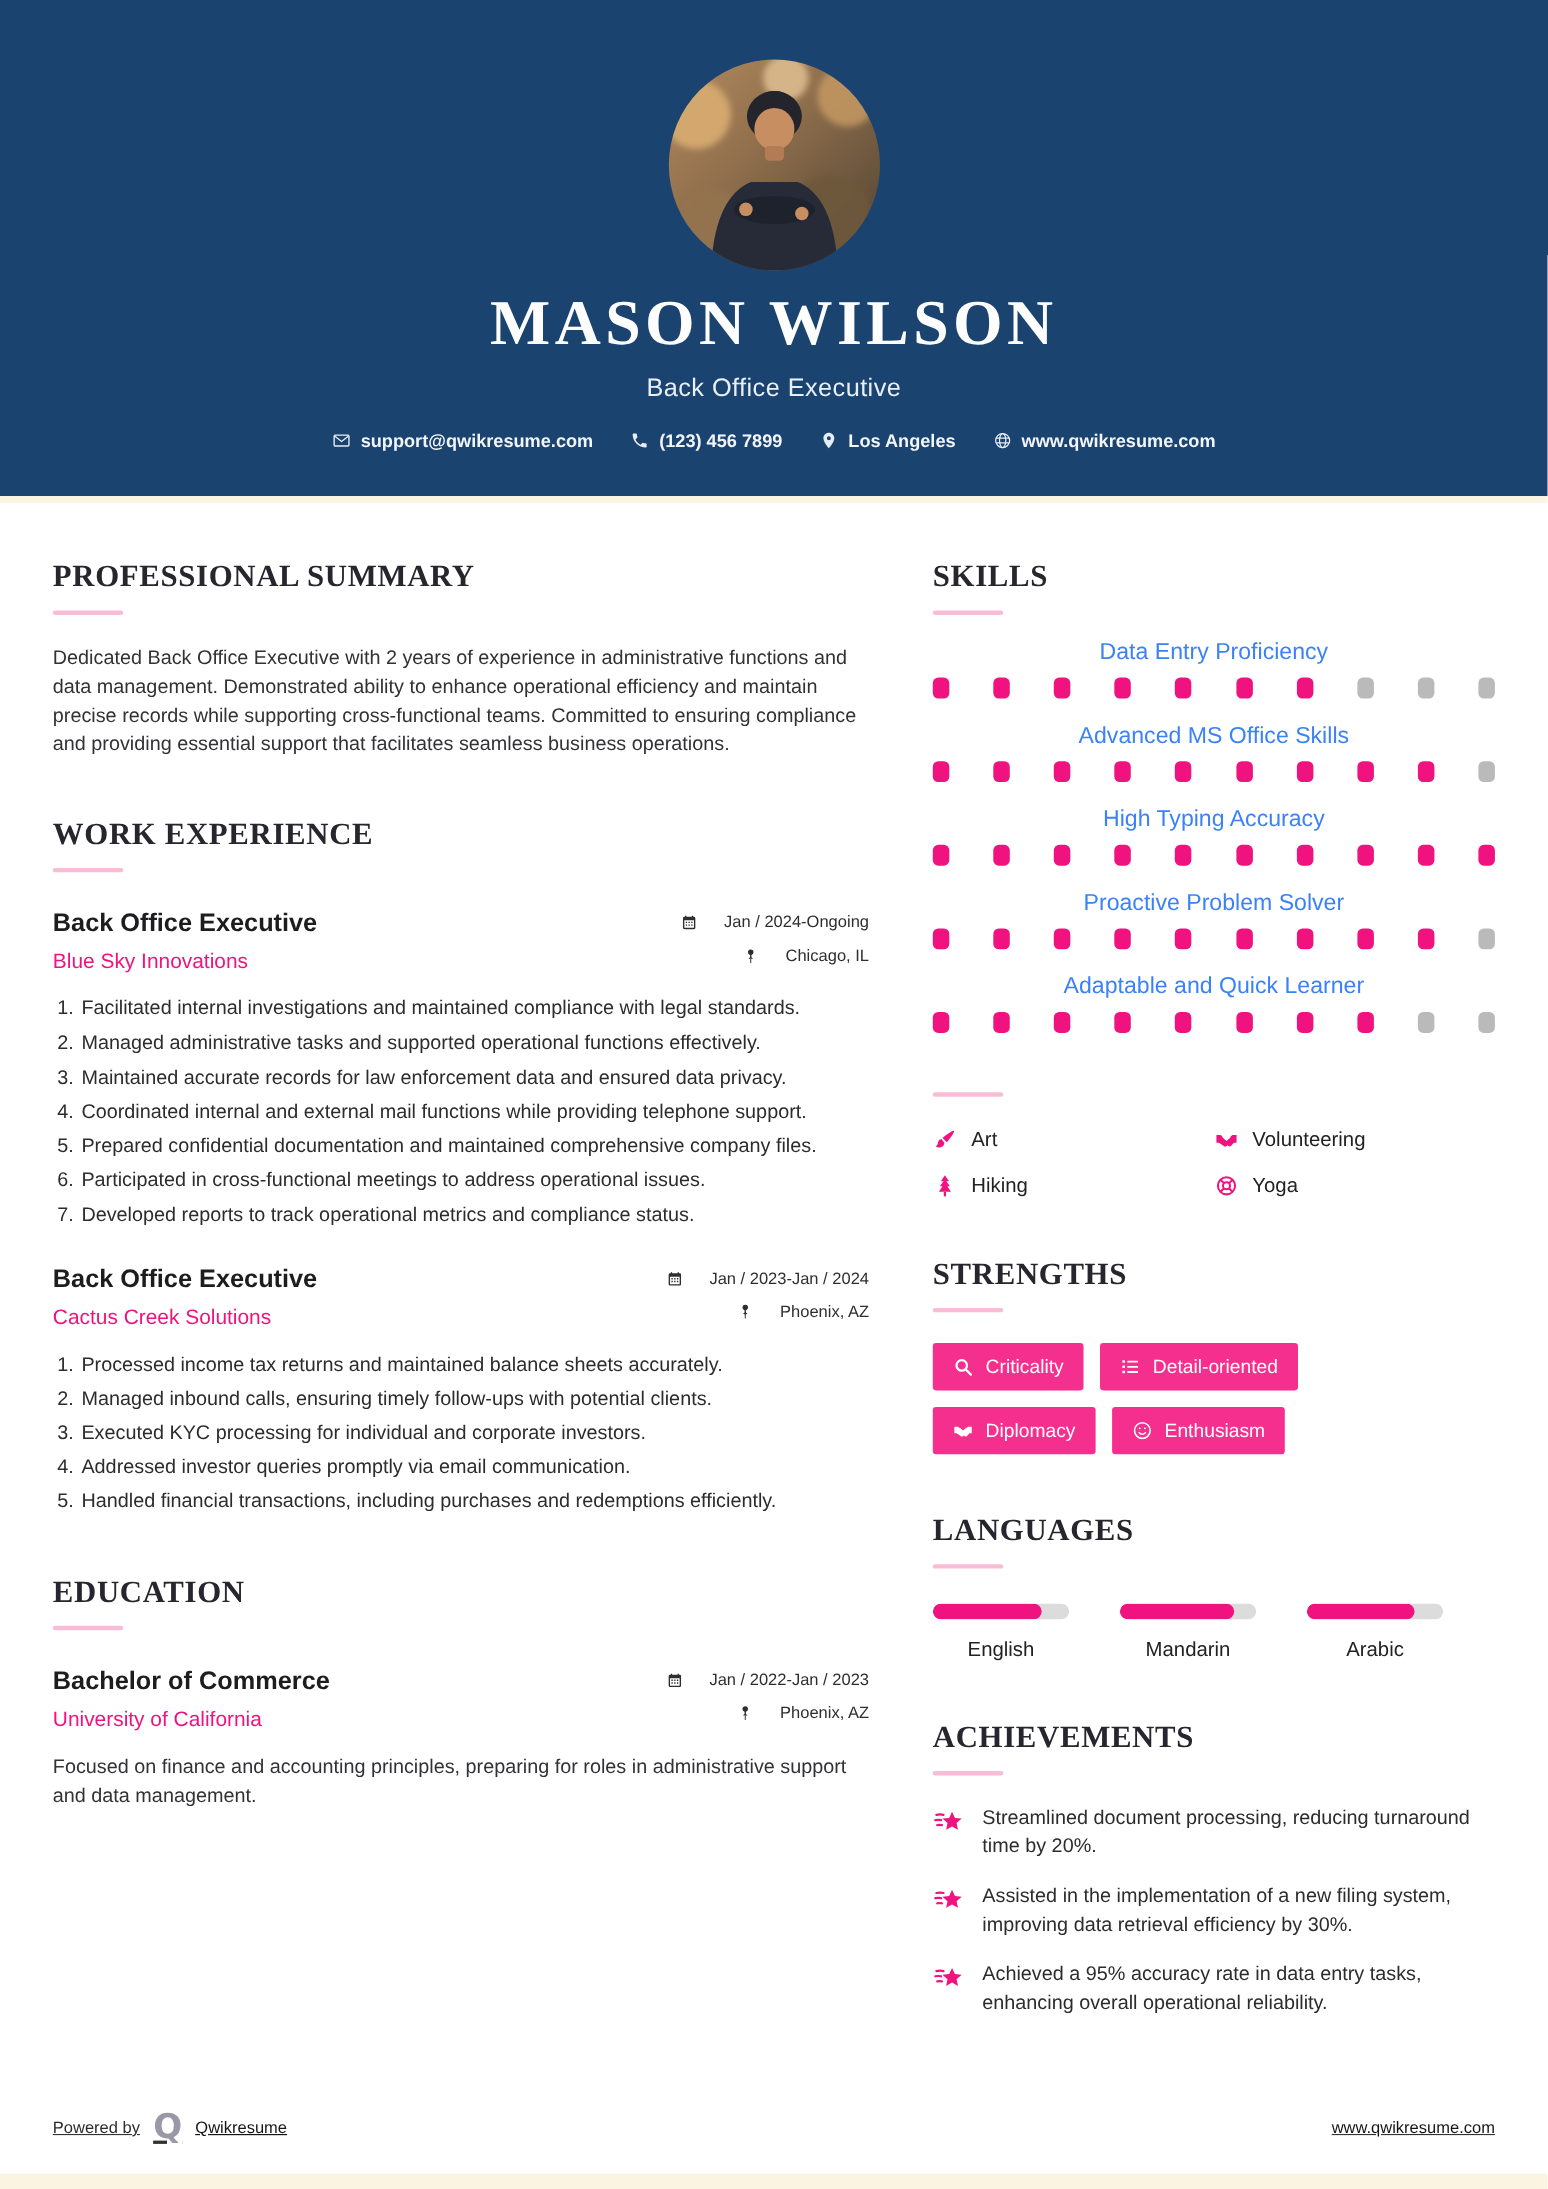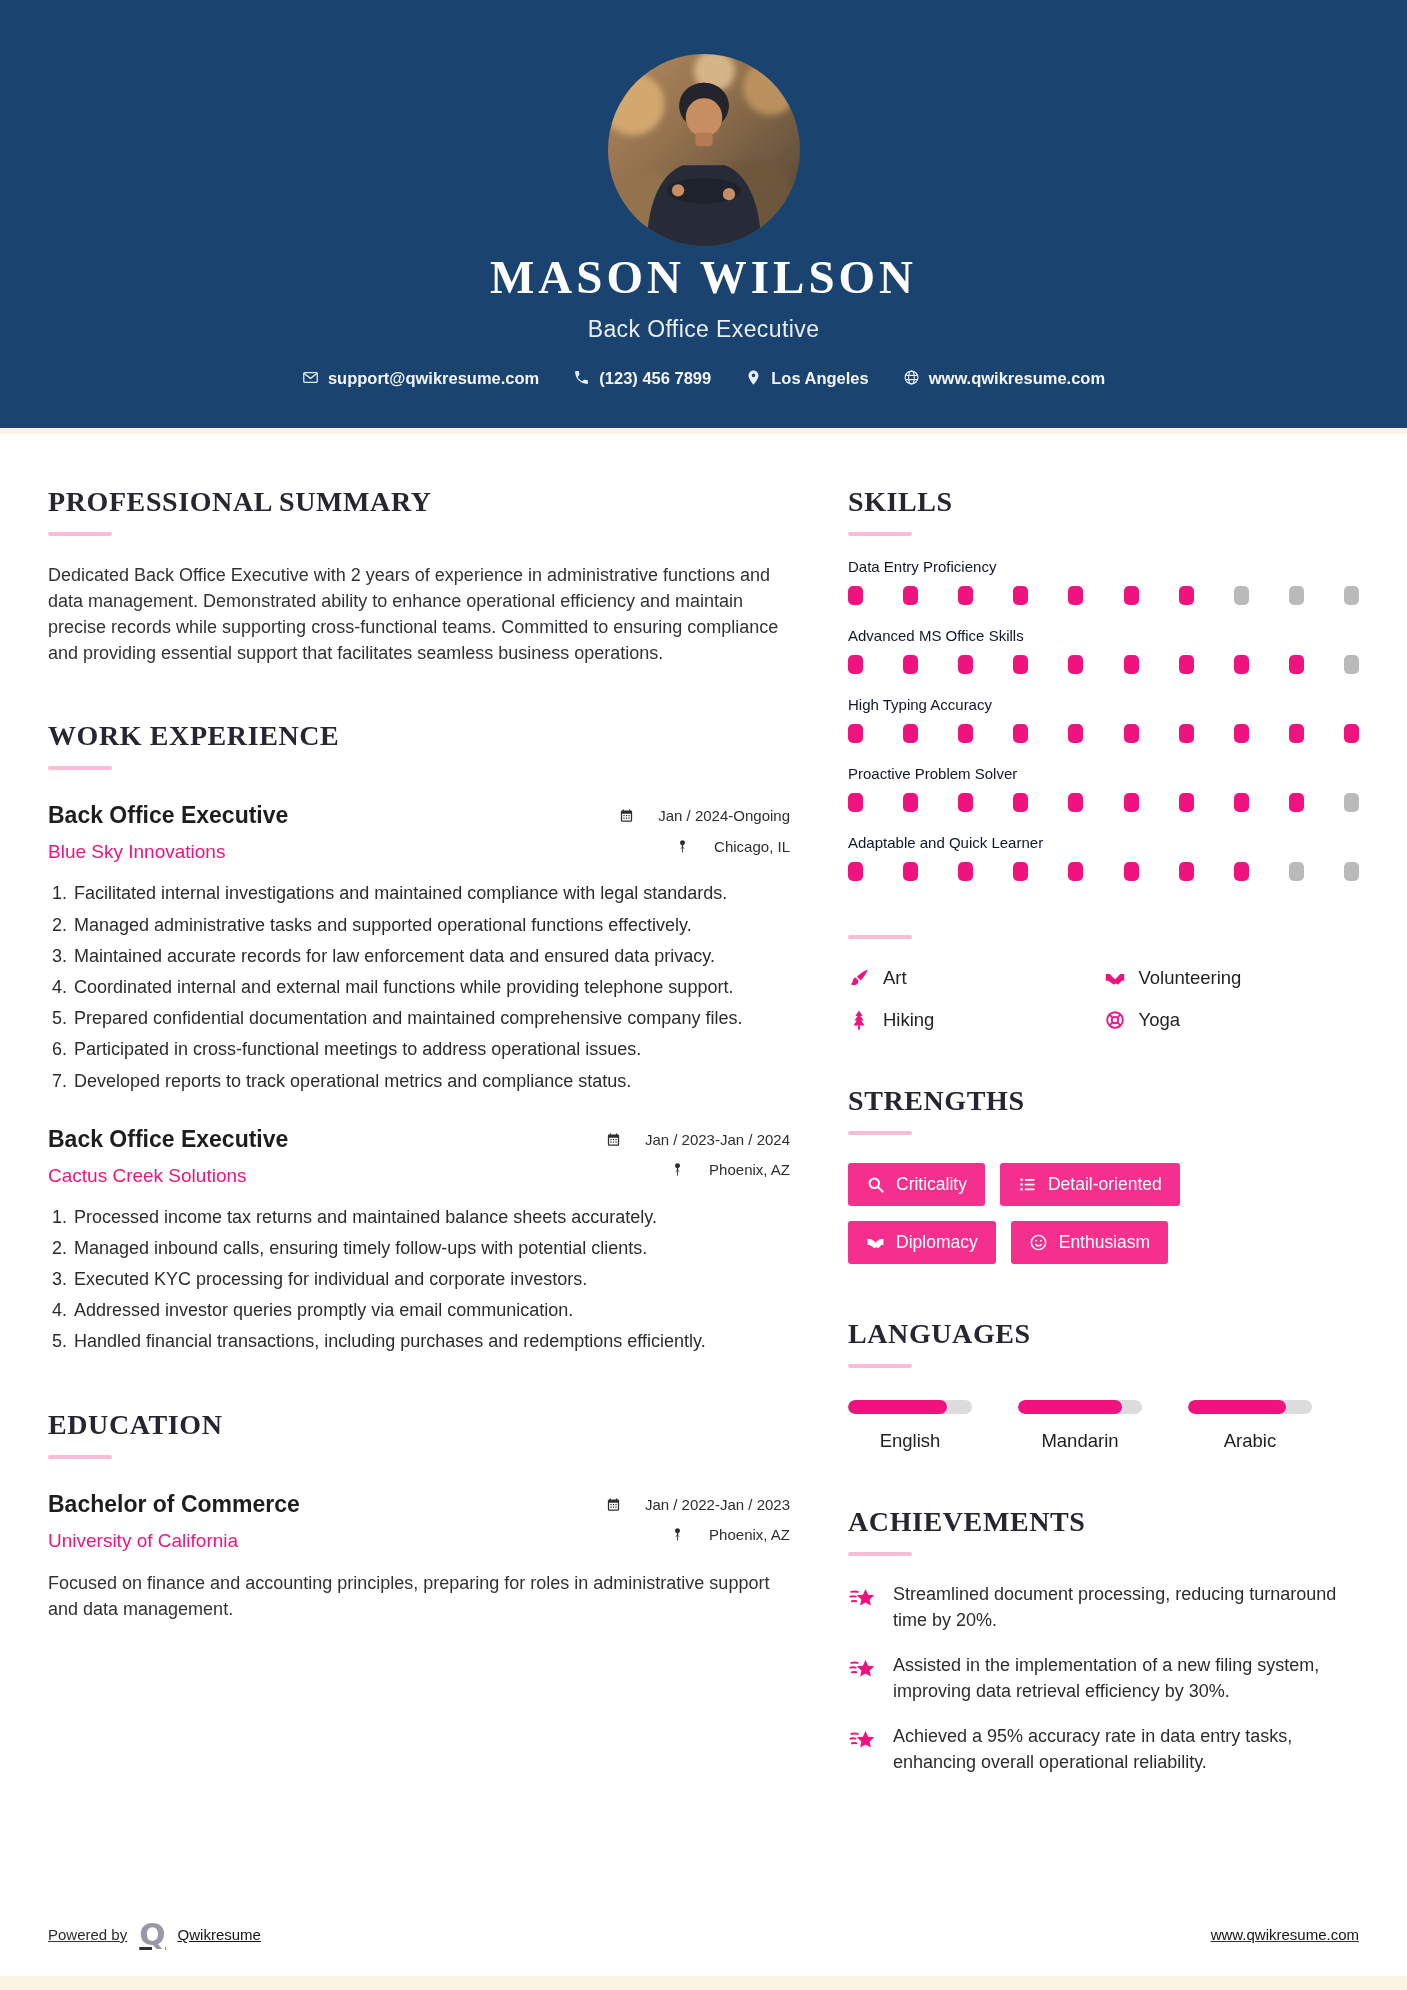--- a/index.html
+++ b/index.html
@@ -23,21 +23,21 @@
   .photo{width:192px;height:192px;border-radius:50%;margin:0 auto;position:relative;overflow:hidden;}
   .photo::before{content:"";position:absolute;inset:-8px;filter:blur(3px);
     background:
       radial-gradient(circle at 16% 28%, rgba(214,170,112,.95) 0 13%, transparent 14%),
       radial-gradient(circle at 82% 20%, rgba(196,152,98,.85) 0 11%, transparent 12%),
       radial-gradient(circle at 74% 72%, rgba(110,88,60,.9) 0 17%, transparent 18%),
       radial-gradient(circle at 24% 78%, rgba(148,116,78,.9) 0 15%, transparent 16%),
       radial-gradient(circle at 55% 12%, rgba(228,196,150,.8) 0 9%, transparent 10%),
       linear-gradient(135deg,#b68d60 0%,#94724e 38%,#6f5940 68%,#4c3d2c 100%);}
   .photo svg{position:relative;width:100%;height:100%;display:block;}
-  h1{font-family:"Liberation Serif",serif;font-weight:700;font-size:47px;letter-spacing:4px;color:#fdfdfd;margin-top:4px;}
+  h1{font-family:"Liberation Serif",serif;font-weight:700;font-size:58px;letter-spacing:4px;color:#fdfdfd;margin-top:14px;}
   .subtitle{font-size:23px;font-weight:500;color:#e9eff6;margin-top:12px;letter-spacing:.4px;}
   .contact-row{display:flex;justify-content:center;align-items:center;gap:34px;margin-top:26px;font-size:16.5px;color:#f2f5f9;}
   .contact-item{display:flex;align-items:flex-start;gap:9px;font-weight:bold;}
   .contact-item .icon{display:inline-flex;width:17px;height:17px;color:#e7edf4;}
   .icon svg{width:100%;height:100%;display:block;}
 
   .cream-band{height:6px;background:var(--cream);}
 
   
   .main{display:flex;gap:58px;padding:52px 48px 0;flex:1;align-items:flex-start;}
@@ -58,21 +58,21 @@
   .meta .icon{width:15px;height:15px;color:#2e2e31;display:inline-flex;}
   .company{font-size:19px;color:var(--accent);margin-top:12px;display:inline-block;text-decoration:none;}
   .job-sub{margin-top:0;align-items:center;}
   .job ol, .edu-desc{margin-top:18px;}
   .job ol{padding-left:24px;font-size:18px;line-height:1.4;color:#2c2c2f;}
   .job ol li{margin-bottom:6px;padding-left:2px;}
   .edu-desc{font-size:18px;line-height:1.45;color:var(--text);}
 
   
   .skill{margin-top:22px;}
-  .skill-label{font-size:15px;color:#0f172a;}
+  .skill-label{font-size:21px;color:#3b82f6;text-align:center;}
   .dots{display:flex;justify-content:space-between;margin-top:11px;}
   .dot{width:15px;height:19px;border-radius:5px;background:var(--accent);}
   .dot.off{background:var(--dot-off);}
 
   
   .interests-grid{display:grid;grid-template-columns:1fr 1fr;row-gap:20px;margin-top:28px;}
   .interest{display:flex;align-items:center;gap:13px;font-size:18.5px;color:#222;}
   .interest .icon{width:22px;height:22px;color:var(--accent);display:inline-flex;}
 
   

